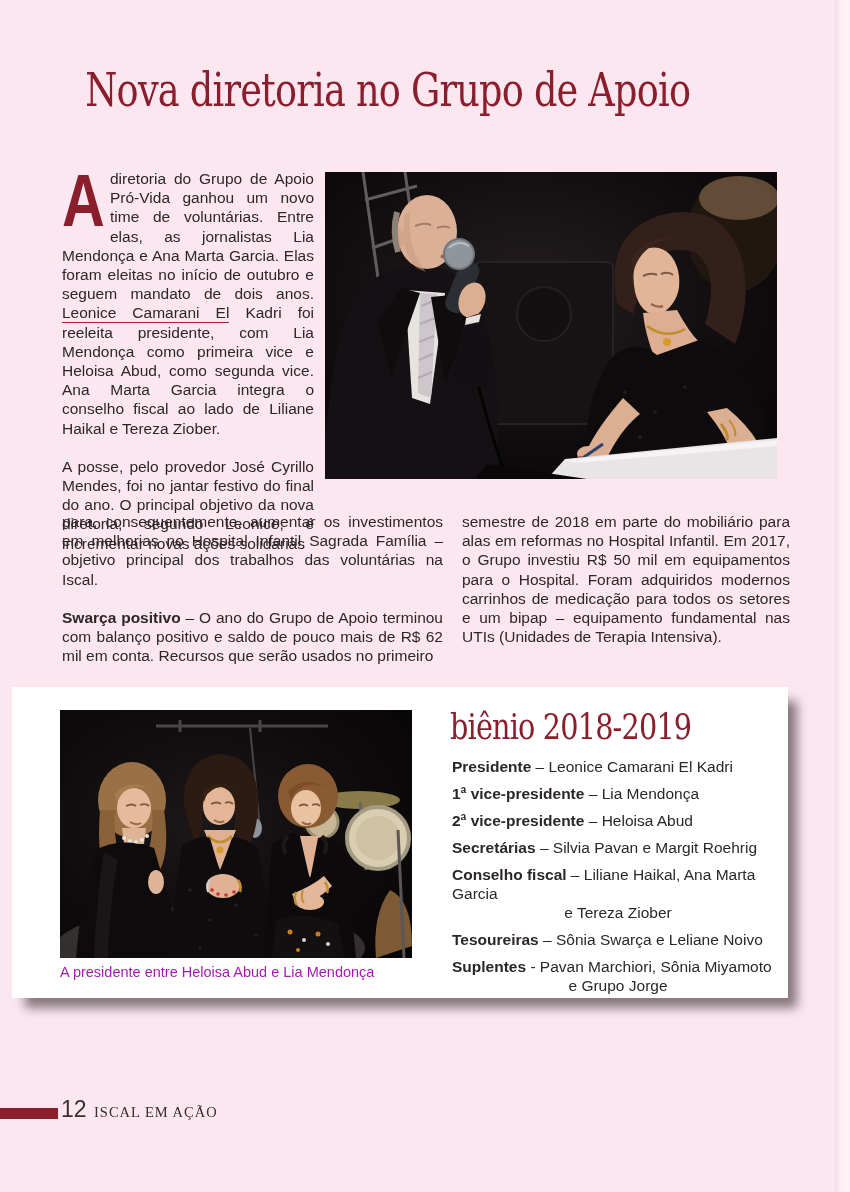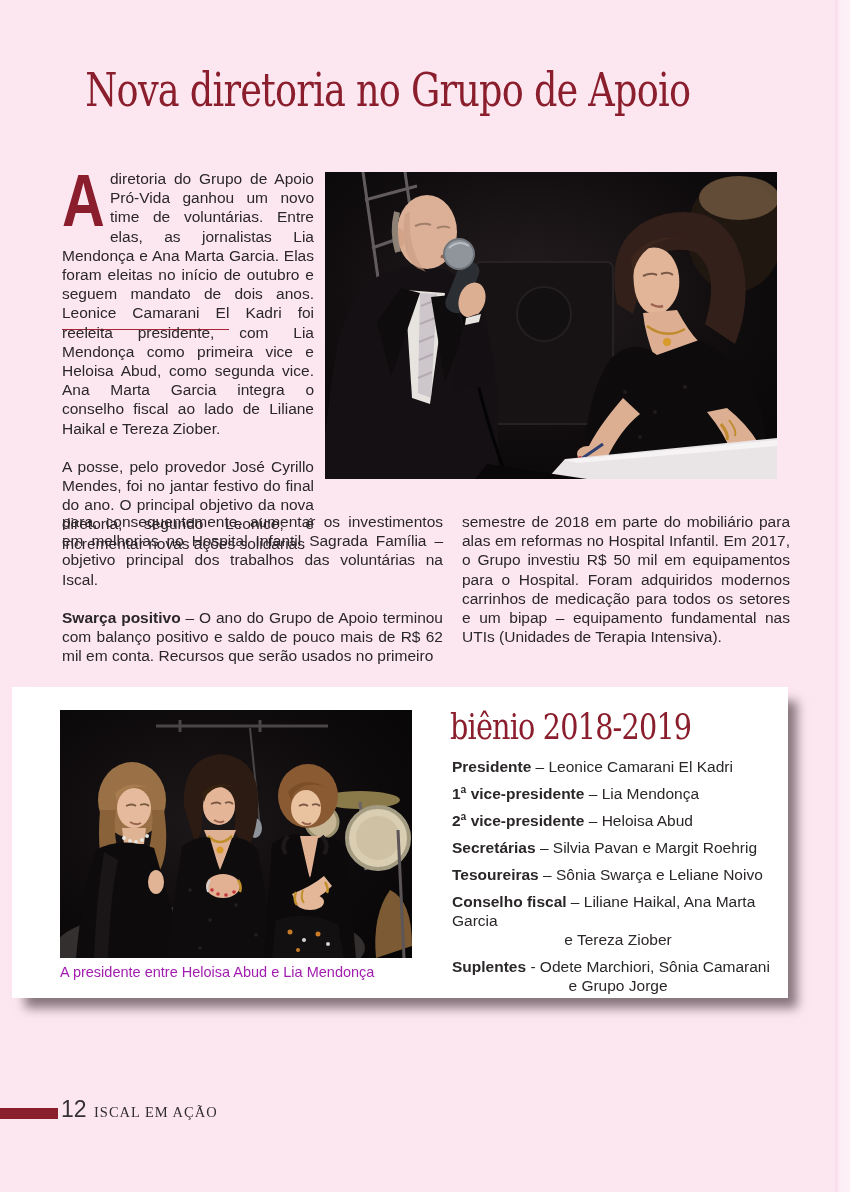--- a/index.html
+++ b/index.html
@@ -32,21 +32,21 @@
   .col-left2{position:absolute;left:62px;top:512px;width:381px;}
   .col-left2 p{margin:0 0 19px 0;}
   .col-right2{position:absolute;left:462px;top:512px;width:328px;}
   .col-right2 p{margin:0;}
   .dropcap{
     float:left;color:#8b1e2d;font-weight:bold;
     font-size:74px;line-height:58px;height:58px;width:46px;
     transform:scaleX(.8);transform-origin:0 0;
     margin:3px 2px 0 0;
   }
-  .name-underline{border-bottom:1.6px solid #a32638;padding-bottom:8px;}
+  .name-underline{border-bottom:1.6px solid #a32638;padding-bottom:1px;}
   .bold-lead{font-weight:bold;}
   
   .photo1{position:absolute;left:325px;top:172px;width:452px;height:307px;}
   .photo1 svg,.photo2 svg{display:block;width:100%;height:100%;}
   
   .card{
     position:absolute;left:12px;top:687px;width:776px;height:311px;
     background:#ffffff;
     box-shadow:11px 12px 10px -2px rgba(58,44,50,.6);
   }
@@ -302,23 +302,23 @@
     <div class="caption">A presidente entre Heloisa Abud e Lia Mendonça</div>
 
     <div class="board">
       <h2 class="board-heading">
         <span class="squeeze">biênio 2018-2019</span>
       </h2>
       <div class="member"><span class="role">Presidente</span><span> – </span><span>Leonice Camarani El Kadri</span></div>
       <div class="member"><span class="role">1ª vice-presidente</span><span> – </span><span>Lia Mendonça</span></div>
       <div class="member"><span class="role">2ª vice-presidente</span><span> – </span><span>Heloisa Abud</span></div>
       <div class="member"><span class="role">Secretárias</span><span> – </span><span>Silvia Pavan e Margit Roehrig</span></div>
+      <div class="member"><span class="role">Conselho fiscal</span><span> – </span><span>Liliane Haikal, Ana Marta Garcia</span><div class="line2">e Tereza Ziober</div></div>
       <div class="member"><span class="role">Tesoureiras</span><span> – </span><span>Sônia Swarça e Leliane Noivo</span></div>
-      <div class="member"><span class="role">Conselho fiscal</span><span> – </span><span>Liliane Haikal, Ana Marta Garcia</span><div class="line2">e Tereza Ziober</div></div>
-      <div class="member"><span class="role">Suplentes</span><span> - </span><span>Odete Marchiori, Sônia Camarani</span><div class="line2">e Grupo Jorge</div></div>
+      <div class="member"><span class="role">Suplentes</span><span> - </span><span>Pavan Marchiori, Sônia Miyamoto</span><div class="line2">e Grupo Jorge</div></div>
     </div>
   </div>
 
   <div class="footer-bar"></div>
   <div class="page-num">12</div>
   <div class="mag-title">ISCAL EM AÇÃO</div>
 
 </div>
 
 </body></html>

